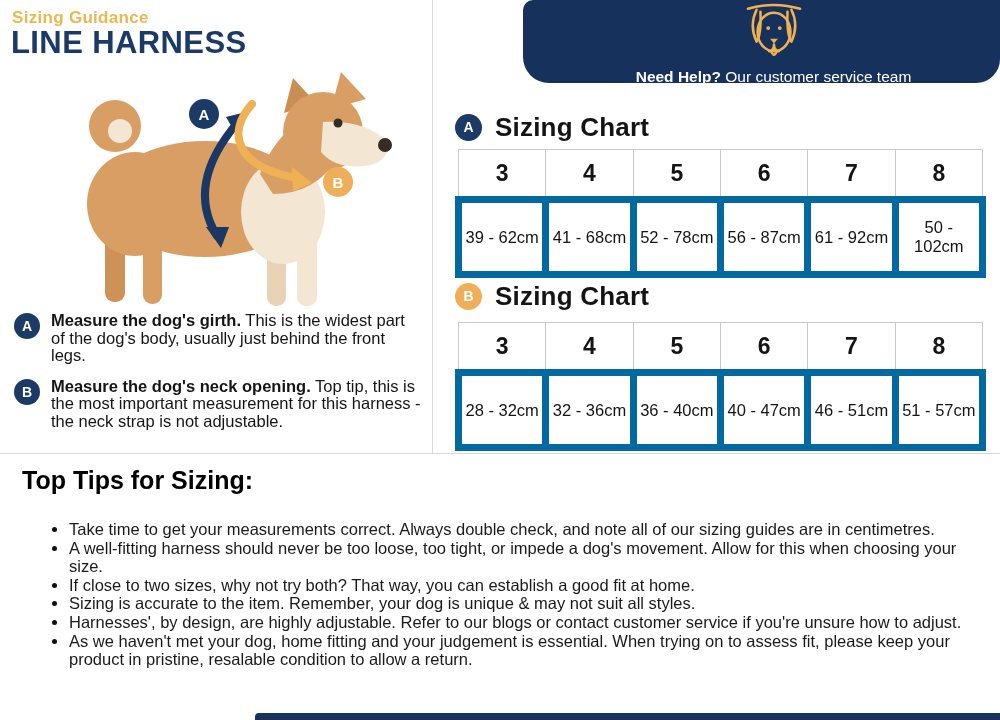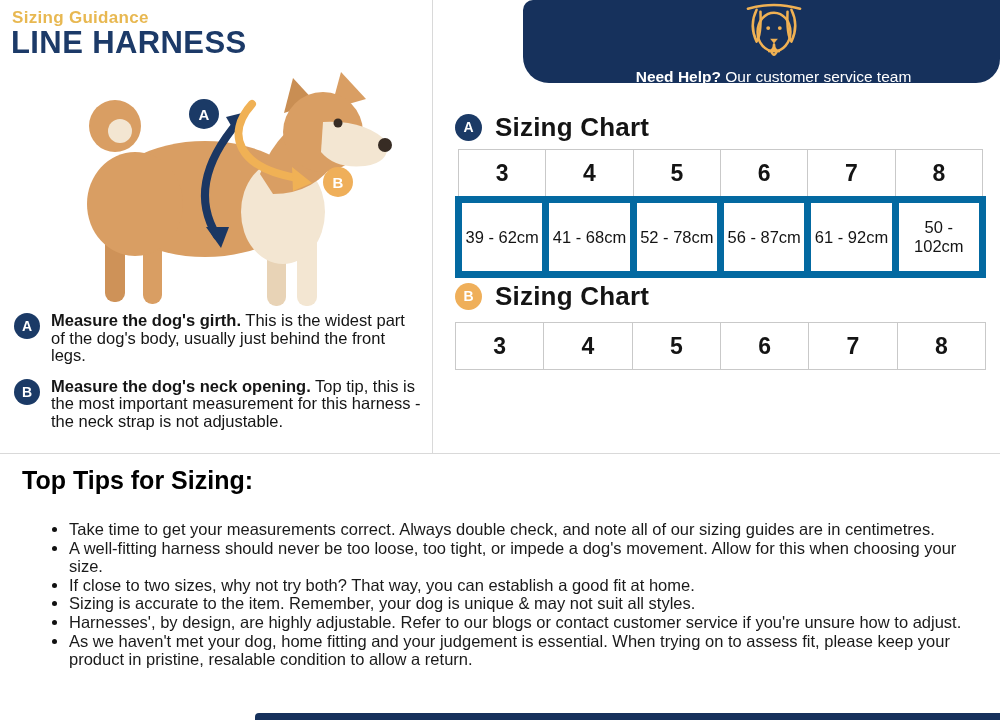--- a/index.html
+++ b/index.html
@@ -197,20 +197,28 @@
   <table class="abs size-table size-table-b">
     <tbody>
         <tr>
       <th>3</th>
       <th>4</th>
       <th>5</th>
       <th>6</th>
       <th>7</th>
       <th>8</th>
     </tr>
+    <tr>
+      <td>28 - 32cm</td>
+      <td>32 - 36cm</td>
+      <td>36 - 40cm</td>
+      <td>40 - 47cm</td>
+      <td>46 - 51cm</td>
+      <td>51 - 57cm</td>
+    </tr>
   </tbody>
     </table>
 
   <div class="abs tips-title">Top Tips for Sizing:</div>
   <ul class="abs tips-list">
     <li>Take time to get your measurements correct. Always double check, and note all of our sizing guides are in centimetres.</li>
     <li>A well-fitting harness should never be too loose, too tight, or impede a dog's movement. Allow for this when choosing your size.</li>
     <li>If close to two sizes, why not try both? That way, you can establish a good fit at home.</li>
     <li>Sizing is accurate to the item. Remember, your dog is unique &amp; may not suit all styles.</li>
     <li>Harnesses', by design, are highly adjustable. Refer to our blogs or contact customer service if you're unsure how to adjust.</li>

